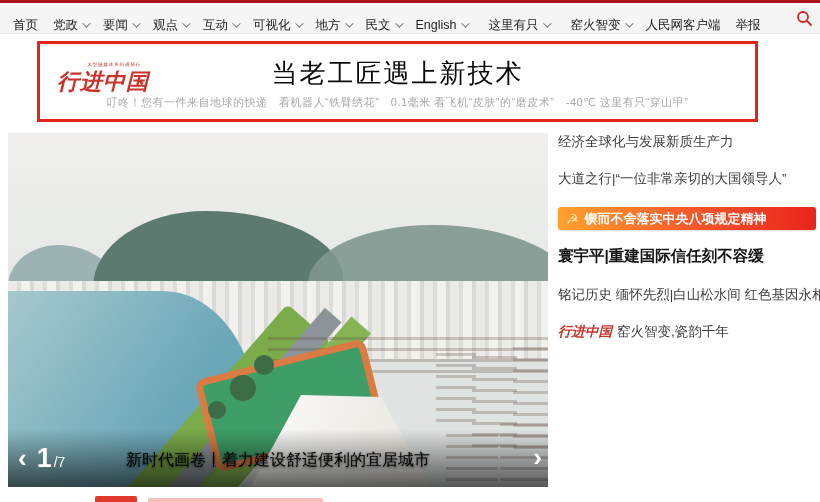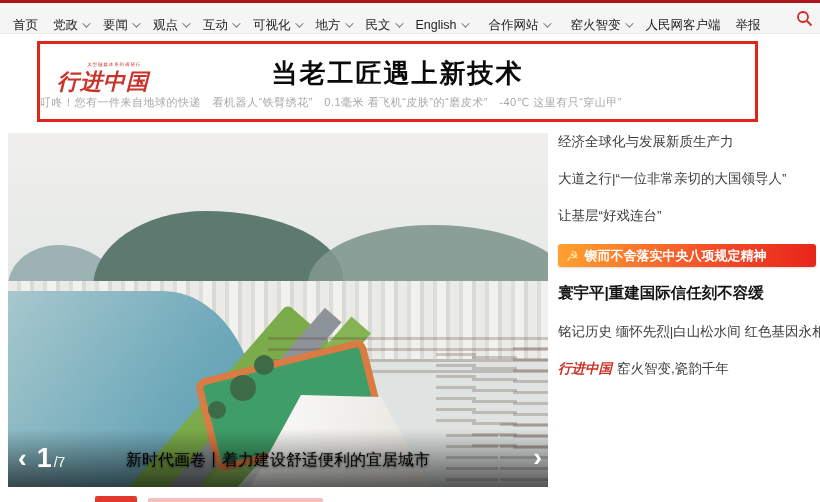--- a/index.html
+++ b/index.html
@@ -20,22 +20,22 @@
   .searchbtn { margin-right:12px; cursor:pointer; display:flex; align-items:center; }
   
   .banner { position:absolute; left:37px; top:41px; width:721px; height:81px;
     border:3px solid #e0261c; background:#fff; }
   .logo { position:absolute; left:17px; top:17px; width:110px; }
   .logo-small { font-size:5px; color:#c8342a; letter-spacing:1px; display:block;
     margin-left:26px; transform:scale(.9); white-space:nowrap; }
   .logo-main { font-size:22px; font-weight:bold; font-style:italic; color:#c8342a;
     letter-spacing:1px; white-space:nowrap; }
   .banner-title { position:absolute; left:0; right:0; top:12px; text-align:center;
-    font-size:26px; font-weight:bold; color:#0a0a0a; letter-spacing:2px; }
-  .banner-sub { position:absolute; left:0; right:0; bottom:9px; text-align:left;
+    font-size:26px; font-weight:normal; color:#0a0a0a; letter-spacing:2px; }
+  .banner-sub { position:absolute; left:0; right:0; bottom:9px; text-align:center;
     font-size:11px; color:#a8a8a8; letter-spacing:.5px; }
   
   .hero { position:absolute; left:8px; top:133px; width:540px; height:354px;
     overflow:hidden; background:#dfe4e2; }
   .hero * { position:absolute; }
   .sky { left:0; top:0; right:0; height:170px;
     background:linear-gradient(#f0efed,#e3e8e5); }
   .mtn-far { left:0; top:112px; width:110px; height:46px; background:#8ba4a6;
     border-radius:100% 120% 0 0/200% 220% 0 0; opacity:.8; }
   .mtn-main { left:85px; top:78px; width:250px; height:90px; background:#5d7a70;
@@ -134,21 +134,21 @@
     </a>
   <a>
       <span>民文</span>
       <i class="chev"></i>
     </a>
   <a class="gap">
       <span>English</span>
       <i class="chev"></i>
     </a>
   <a class="gap">
-      <span>合作网站</span>
+      <span>这里有只</span>
       <i class="chev"></i>
     </a>
   <a>
       <span>窑火智变</span>
       <i class="chev"></i>
     </a>
   <a>
       <span>人民网客户端</span>
     </a>
   <a>
@@ -204,21 +204,20 @@
     <span class="pg-cur">1</span>
     <span class="pg-tot">/7</span>
   </div>
   <div class="caption">新时代画卷丨着力建设舒适便利的宜居城市</div>
   <div class="arrow-r" style="color:#fff">›</div>
 </div>
 
 <div class="side">
   <a class="hl">经济全球化与发展新质生产力</a>
   <a class="hl">大道之行|“一位非常亲切的大国领导人”</a>
-  <a class="hl">让基层“好戏连台”</a>
   <div class="side-banner">
     <span class="emblem">☭</span>
     <span>锲而不舍落实中央八项规定精神</span>
   </div>
   <a class="hl bold">寰宇平|重建国际信任刻不容缓</a>
   <a class="hl">铭记历史 缅怀先烈|白山松水间 红色基因永相传</a>
   <a class="hl"><span class="inline-logo">行进中国</span><span>窑火智变,瓷韵千年</span></a>
 
 </div>
 

